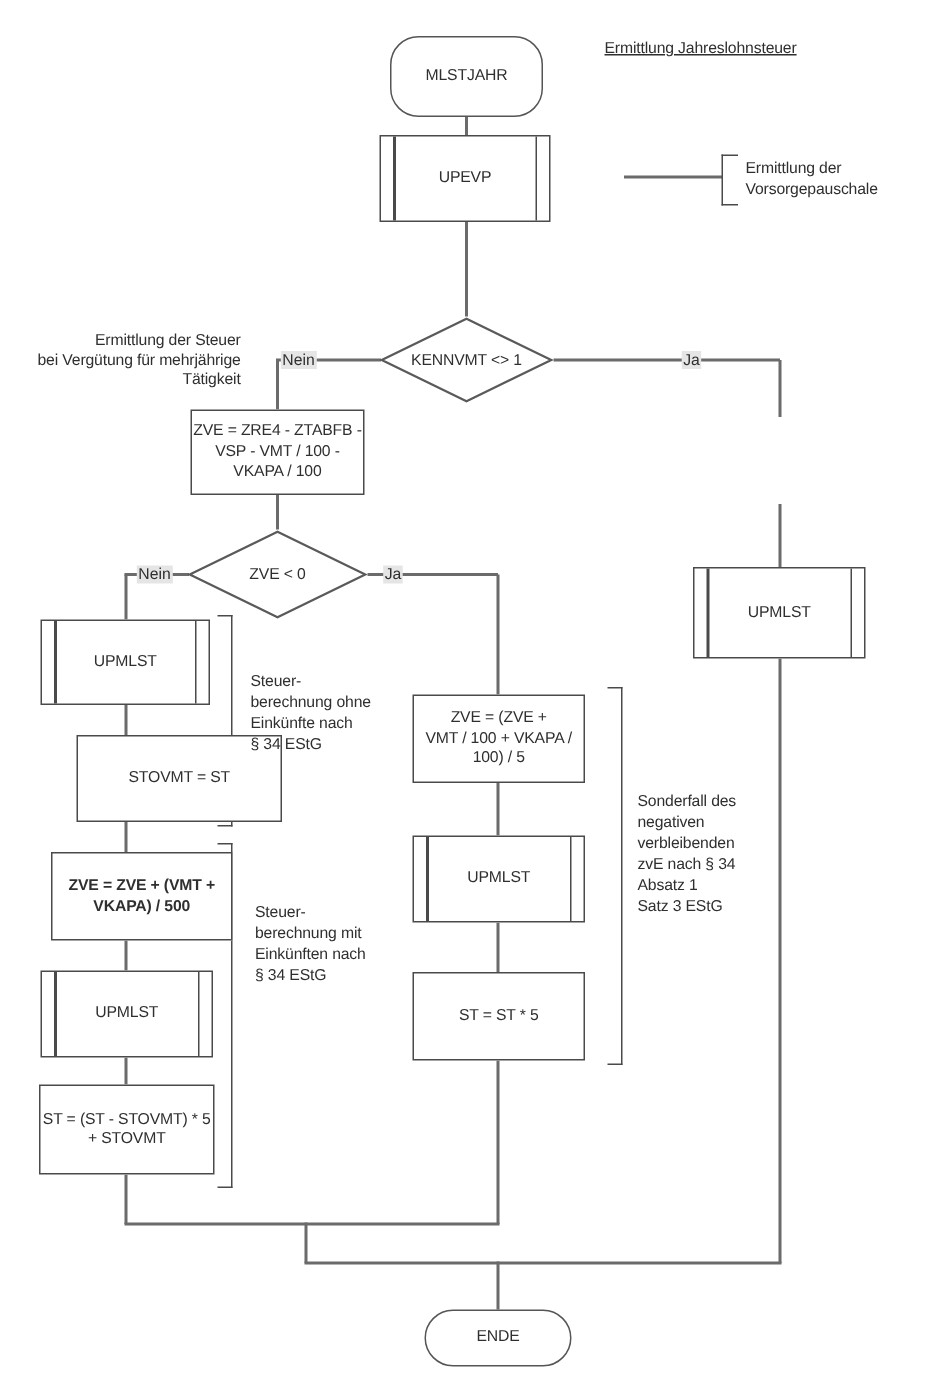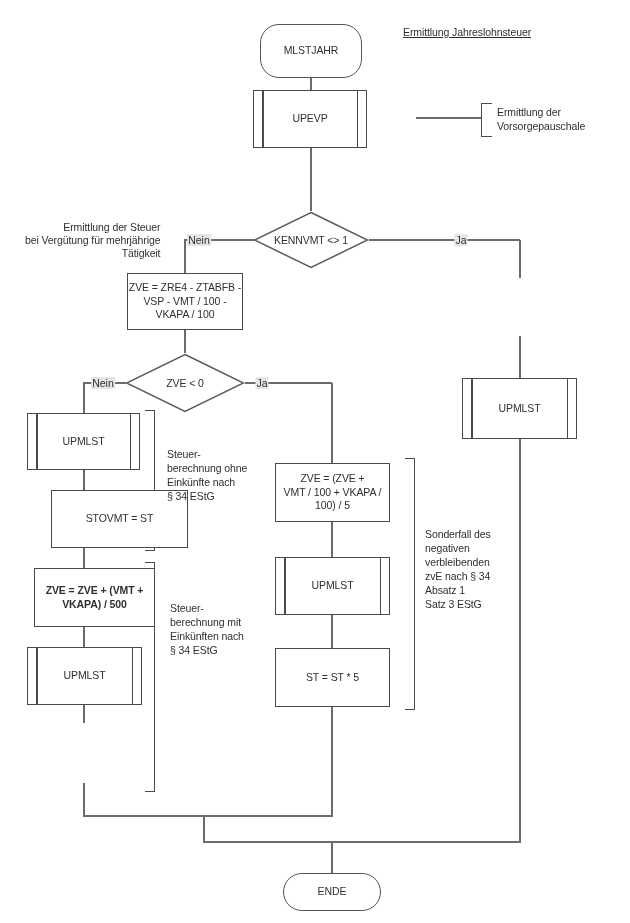--- a/index.html
+++ b/index.html
@@ -121,20 +121,24 @@
 VSP - VMT / 100 -
 VKAPA / 100</span>
   </div>
   <div class="node box" style="left:27px;top:490px;width:137px;height:58px;margin-left:24px;">
     <span>STOVMT = ST</span>
   </div>
   <div class="node box" style="left:34px;top:568px;width:121px;height:59px;font-weight:bold;">
     <span>ZVE = ZVE + (VMT +
 VKAPA) / 500</span>
   </div>
+  <div class="node box" style="left:26px;top:723px;width:117px;height:60px;">
+    <span>ST = (ST - STOVMT) * 5
++ STOVMT</span>
+  </div>
   <div class="node box" style="left:275px;top:463px;width:115px;height:59px;">
     <span>ZVE = (ZVE +
 VMT / 100 + VKAPA /
 100) / 5</span>
   </div>
   <div class="node box" style="left:275px;top:648px;width:115px;height:59px;text-align:center;">
     <span>ST = ST * 5</span>
   </div>
 
   <div class="diamond" style="left:253px;top:211px;width:116px;height:58px;">

